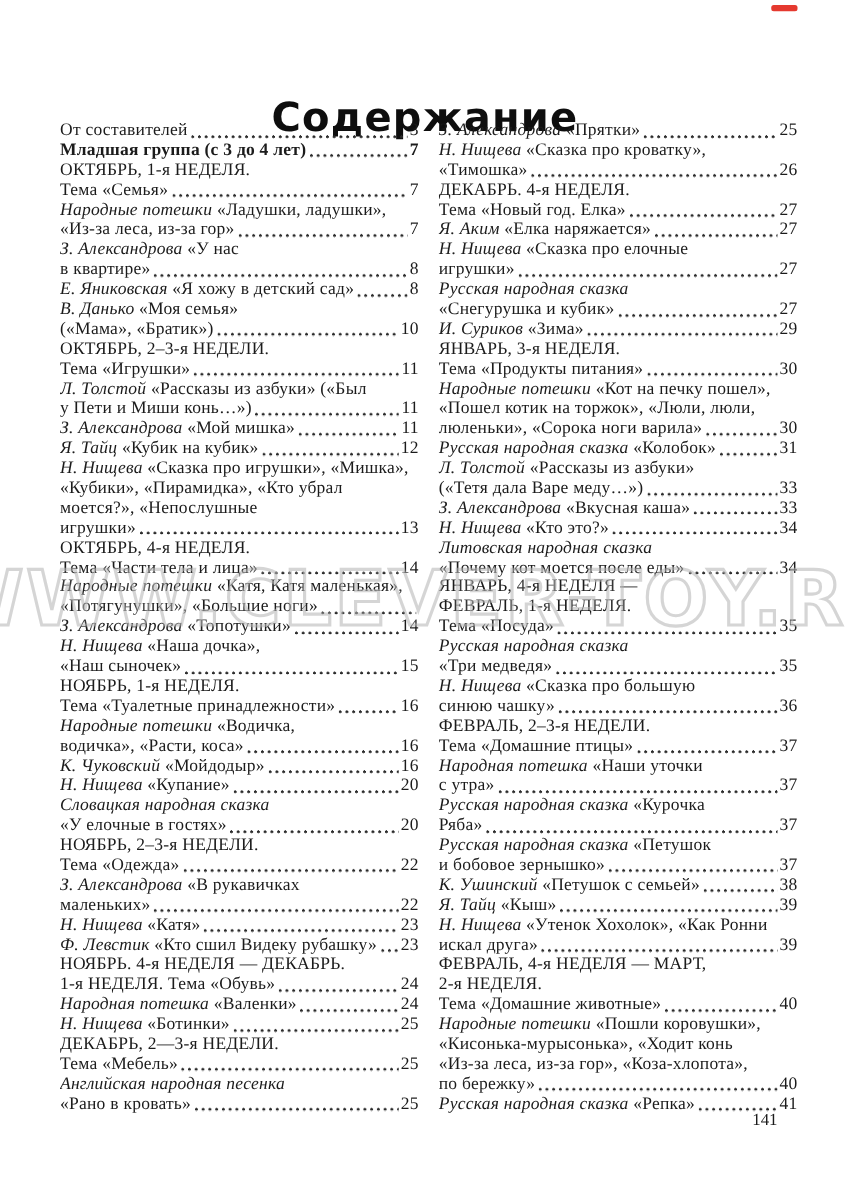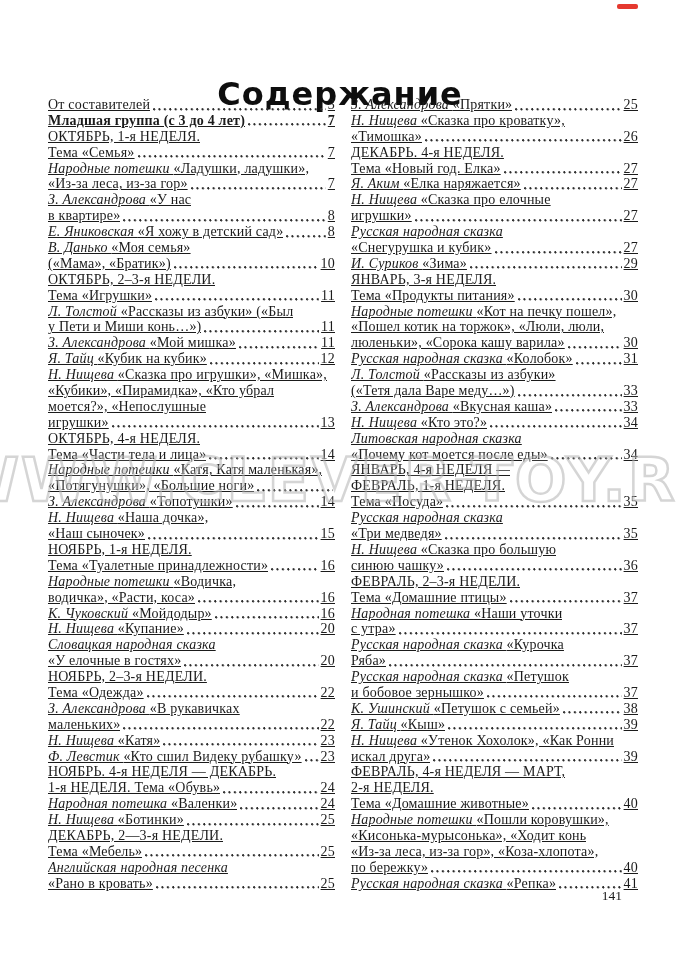--- a/index.html
+++ b/index.html
@@ -9,21 +9,21 @@
   }
   .page-title{
     position:absolute;top:54px;left:0;width:100%;text-align:center;
     font-family:"DejaVu Sans", sans-serif;font-weight:bold;font-size:32px;
     letter-spacing:1px;color:#0e0e0e;
   }
   .columns{
     position:absolute;top:97px;left:48px;width:590px;
     display:flex;gap:16px;
   }
-  .col{width:287px;text-decoration:underline;}
+  .col{width:287px;}
   .toc-line{
     display:flex;align-items:stretch;
     white-space:pre;overflow:hidden;
     font-size:14px;line-height:15.9px;height:15.9px;
     letter-spacing:0.2px;
   }
   .toc-line .em{font-style:italic;flex:0 1 auto;min-width:0;overflow:hidden;}
   .toc-line .t{flex:0 1 auto;min-width:0;overflow:hidden;}
   .toc-line.bold{font-weight:bold;}
   .toc-line .fill{
@@ -117,21 +117,21 @@
       <div class="toc-line"><span class="em">Я. Аким </span><span class="t">«Елка наряжается»</span><span class="fill"></span><span class="pg">27</span></div>
       <div class="toc-line"><span class="em">Н. Нищева </span><span class="t">«Сказка про елочные</span></div>
       <div class="toc-line"><span class="t">игрушки»</span><span class="fill"></span><span class="pg">27</span></div>
       <div class="toc-line"><span class="em">Русская народная сказка</span></div>
       <div class="toc-line"><span class="t">«Снегурушка и кубик»</span><span class="fill"></span><span class="pg">27</span></div>
       <div class="toc-line"><span class="em">И. Суриков </span><span class="t">«Зима»</span><span class="fill"></span><span class="pg">29</span></div>
       <div class="toc-line"><span class="t">ЯНВАРЬ, 3-я НЕДЕЛЯ.</span></div>
       <div class="toc-line"><span class="t">Тема «Продукты питания»</span><span class="fill"></span><span class="pg">30</span></div>
       <div class="toc-line"><span class="em">Народные потешки </span><span class="t">«Кот на печку пошел»,</span></div>
       <div class="toc-line"><span class="t">«Пошел котик на торжок», «Люли, люли,</span></div>
-      <div class="toc-line"><span class="t">люленьки», «Сорока кашу варила»</span><span class="fill"></span><span class="pg">30</span></div>
+      <div class="toc-line"><span class="t">люленьки», «Сорока ноги варила»</span><span class="fill"></span><span class="pg">30</span></div>
       <div class="toc-line"><span class="em">Русская народная сказка </span><span class="t">«Колобок»</span><span class="fill"></span><span class="pg">31</span></div>
       <div class="toc-line"><span class="em">Л. Толстой </span><span class="t">«Рассказы из азбуки»</span></div>
       <div class="toc-line"><span class="t">(«Тетя дала Варе меду…»)</span><span class="fill"></span><span class="pg">33</span></div>
       <div class="toc-line"><span class="em">З. Александрова </span><span class="t">«Вкусная каша»</span><span class="fill"></span><span class="pg">33</span></div>
       <div class="toc-line"><span class="em">Н. Нищева </span><span class="t">«Кто это?»</span><span class="fill"></span><span class="pg">34</span></div>
       <div class="toc-line"><span class="em">Литовская народная сказка</span></div>
       <div class="toc-line"><span class="t">«Почему кот моется после еды»</span><span class="fill"></span><span class="pg">34</span></div>
       <div class="toc-line"><span class="t">ЯНВАРЬ, 4-я НЕДЕЛЯ —</span></div>
       <div class="toc-line"><span class="t">ФЕВРАЛЬ, 1-я НЕДЕЛЯ.</span></div>
       <div class="toc-line"><span class="t">Тема «Посуда»</span><span class="fill"></span><span class="pg">35</span></div>

